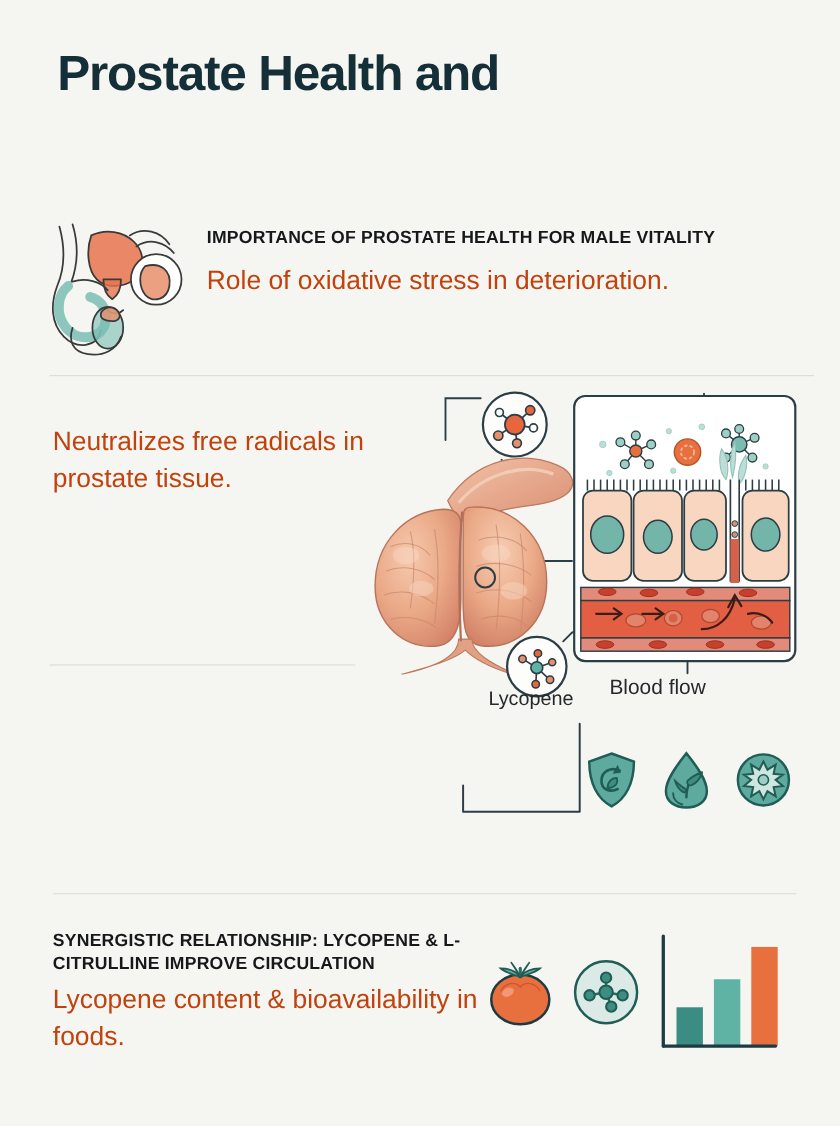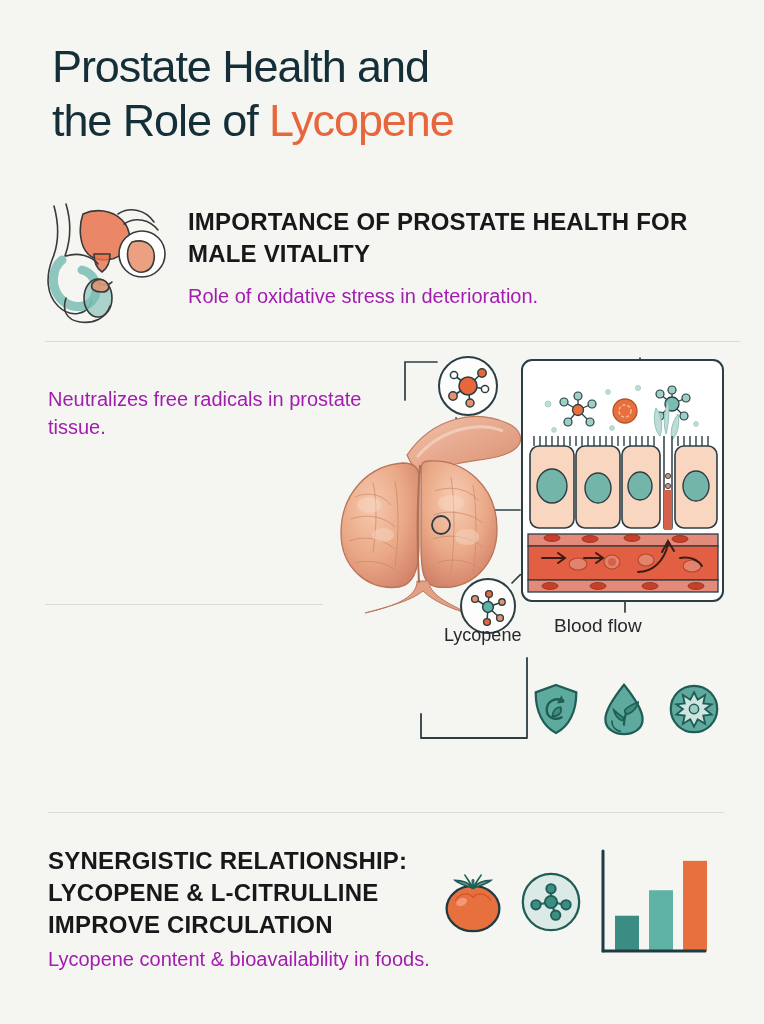--- a/index.html
+++ b/index.html
@@ -8,38 +8,38 @@
     background:#f5f6f2;
     font-family:"Liberation Sans", sans-serif;
     color:#14333a;
     position:relative;
   }
   .page{position:relative;width:764px;height:1024px;}
 
   
   .title-wrap{position:absolute;left:52px;top:40px;width:640px;}
   .title-line{
-    font-size:45px;font-weight:normal;line-height:1.19;
+    font-size:45px;font-weight:bold;line-height:1.19;
     letter-spacing:-1.1px;color:#152f38;margin:0;
   }
   .accent{color:#e8663c;}
 
   
   .divider{position:absolute;height:1px;background:#d9dcd6;}
   .divider.d1{left:45px;top:341px;width:695px;}
   .divider.d2{left:45px;top:604px;width:278px;}
   .divider.d3{left:48px;top:812px;width:676px;}
 
   
   .sec-head{
-    font-size:24px;font-weight:bold;line-height:1.33;
+    font-size:16px;font-weight:bold;line-height:1.33;
     letter-spacing:0.2px;color:#16181a;margin:0;
   }
   .sec-body{
-    font-size:20px;line-height:1.42;color:#a21caf;margin:0;font-weight:400;
+    font-size:24px;line-height:1.42;color:#c2410c;margin:0;font-weight:400;
   }
 
   
   .sec1-text{position:absolute;left:188px;top:206px;width:500px;}
   .sec1-head{margin-bottom:12px;}
   .anat-icon{position:absolute;left:36px;top:194px;width:140px;height:130px;}
 
   
   .sec2-text{position:absolute;left:48px;top:385px;width:370px;}
   .sec2-head{margin-bottom:18px;}
@@ -68,21 +68,20 @@
 
   svg{display:block;overflow:visible;}
 </style>
 </head>
 <body>
 
 <div class="page">
 
   <div class="title-wrap">
     <div class="title-line">Prostate Health and</div>
-    <div class="title-line"><span>the Role of </span><span class="accent">Lycopene</span></div>
   </div>
 
   <div class="anat-icon">
     <svg viewBox="0 0 140 130" width="140" height="130">
       <g fill="none" stroke="#3a3a3a" stroke-width="1.6" stroke-linecap="round" stroke-linejoin="round">
         <path d="M18 12 C24 34, 22 52, 16 66 C10 82, 10 100, 22 112 C34 124, 52 122, 56 106"></path>
         <path d="M30 10 C36 30, 34 48, 29 62"></path>
         <path d="M47 20 C60 14, 76 16, 86 26 C96 36, 96 52, 86 60 C76 68, 60 68, 52 60 C44 52, 42 34, 47 20 Z" fill="#e8734d" fill-opacity="0.85"></path>
         <path d="M58 60 C58 68, 60 74, 66 78 C72 74, 74 68, 74 60 Z" fill="#e8734d" fill-opacity="0.8"></path>
         <path d="M30 62 C42 58, 56 62, 62 70"></path>

